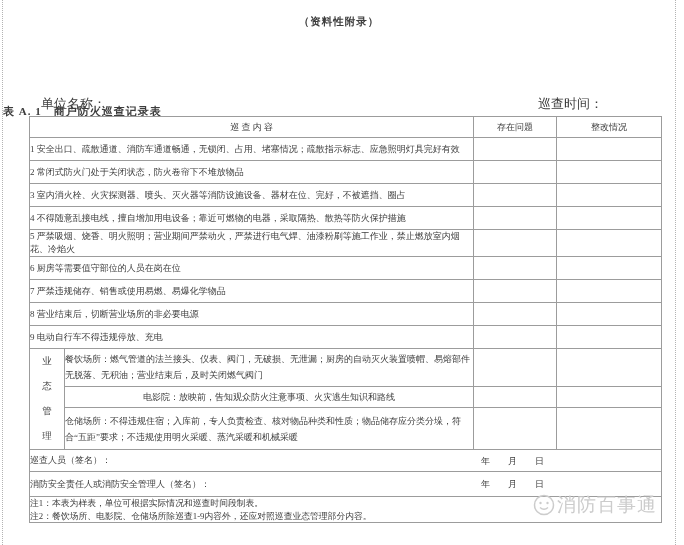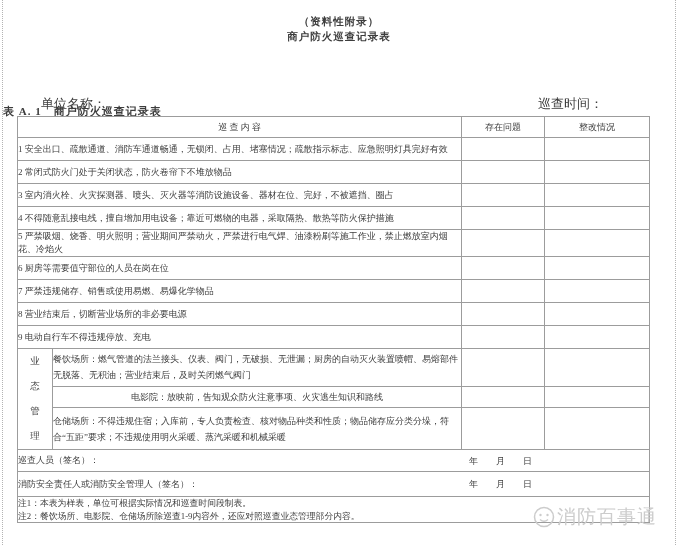--- a/index.html
+++ b/index.html
@@ -18,21 +18,21 @@
   .caption {
     position:absolute; top:60px; left:0; width:100%; text-align:left;
     font-weight:bold; font-size:11px; letter-spacing:1px;margin-top:44px;
   }
   .meta {
     position:absolute; top:95px; left:0; width:100%; box-sizing:border-box;
     display:flex; justify-content:space-between;
     padding-left:38px; padding-right:72px; font-size:13px;
   }
   table.insp {
-    position:absolute; left:14px; top:116px; width:632px;
+    position:absolute; left:26px; top:116px; width:632px;
     border-collapse:collapse; table-layout:fixed;
     border:1px solid #707070;
     padding-left:36px;
   }
   table.insp td {
     border:1px solid #9c9c9c; font-size:9px; vertical-align:middle;
     padding:0; overflow:hidden;
   }
   td.th {
     height:20px; text-align:center; font-size:9.5px;
@@ -45,34 +45,33 @@
   tr.biz1 td { height:36px; }
   tr.biz2 td { height:20px;text-align:center; }
   tr.biz3 td { height:40px; }
   td.sign { position:relative; padding-left:5px; }
   tr.sign1 td { height:21px;margin-top:28px; }
   tr.sign2 td { height:24px; }
   .sign-date { position:absolute; left:451px; top:50%; transform:translateY(-50%); white-space:pre; }
   td.notes { padding:3px 4px 3px 20px; }
   td.notes div { font-size:8.8px; line-height:12.5px; }
   .watermark {
-    position:absolute; left:530px; top:504px; display:flex; align-items:center;
+    position:absolute; left:530px; top:492px; display:flex; align-items:center;
     color:#cccccc; font-size:19px; letter-spacing:1px; white-space:nowrap;
     font-family:"Liberation Sans","DejaVu Sans",sans-serif; z-index:5;
   }
   .watermark svg { margin-right:2px; }
 </style>
 </head>
 <body>
 
 <div class="page">
 
   <div class="doc-header">
     <div>（资料性附录）</div>
-    <div>商户防火巡查记录表</div>
   </div>
 
   <div class="caption">表 A. 1　商户防火巡查记录表</div>
 
   <div class="meta">
     <span>单位名称：</span>
     <span>巡查时间：</span>
   </div>
 
   <table class="insp">

